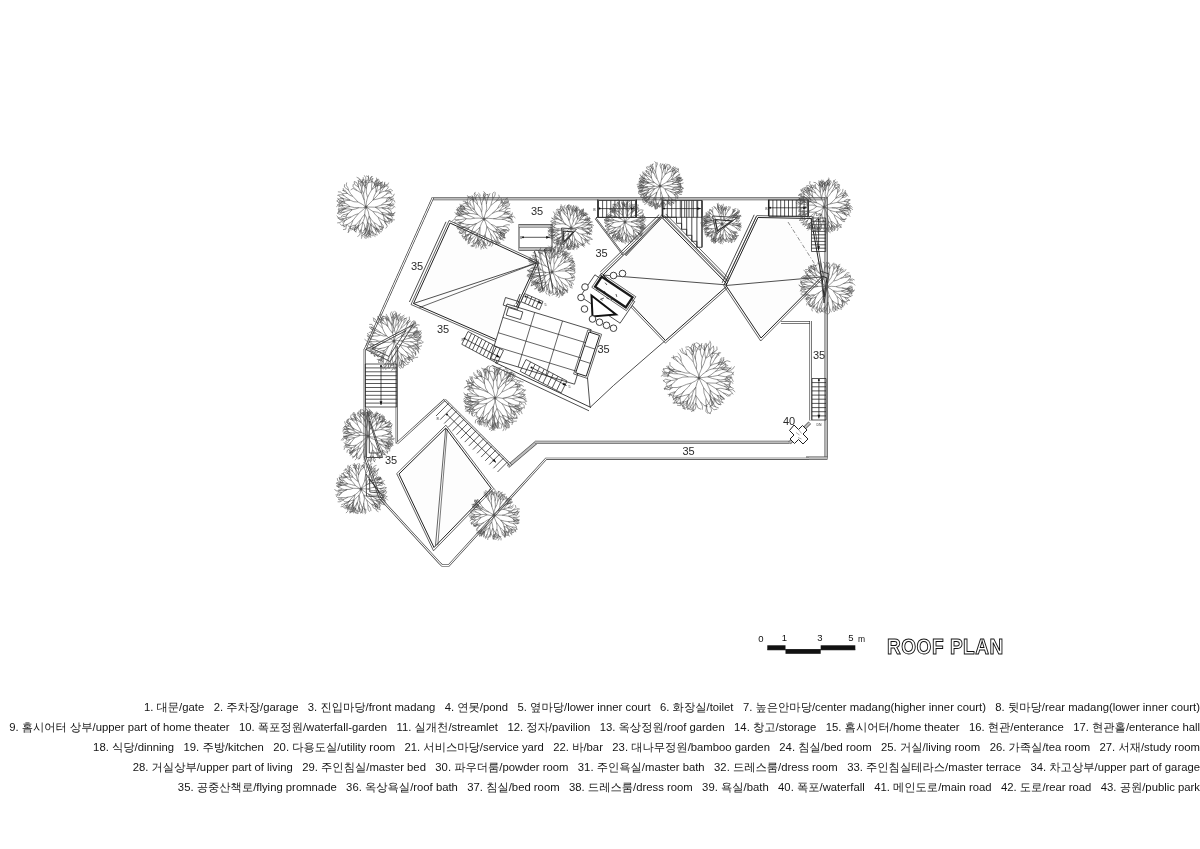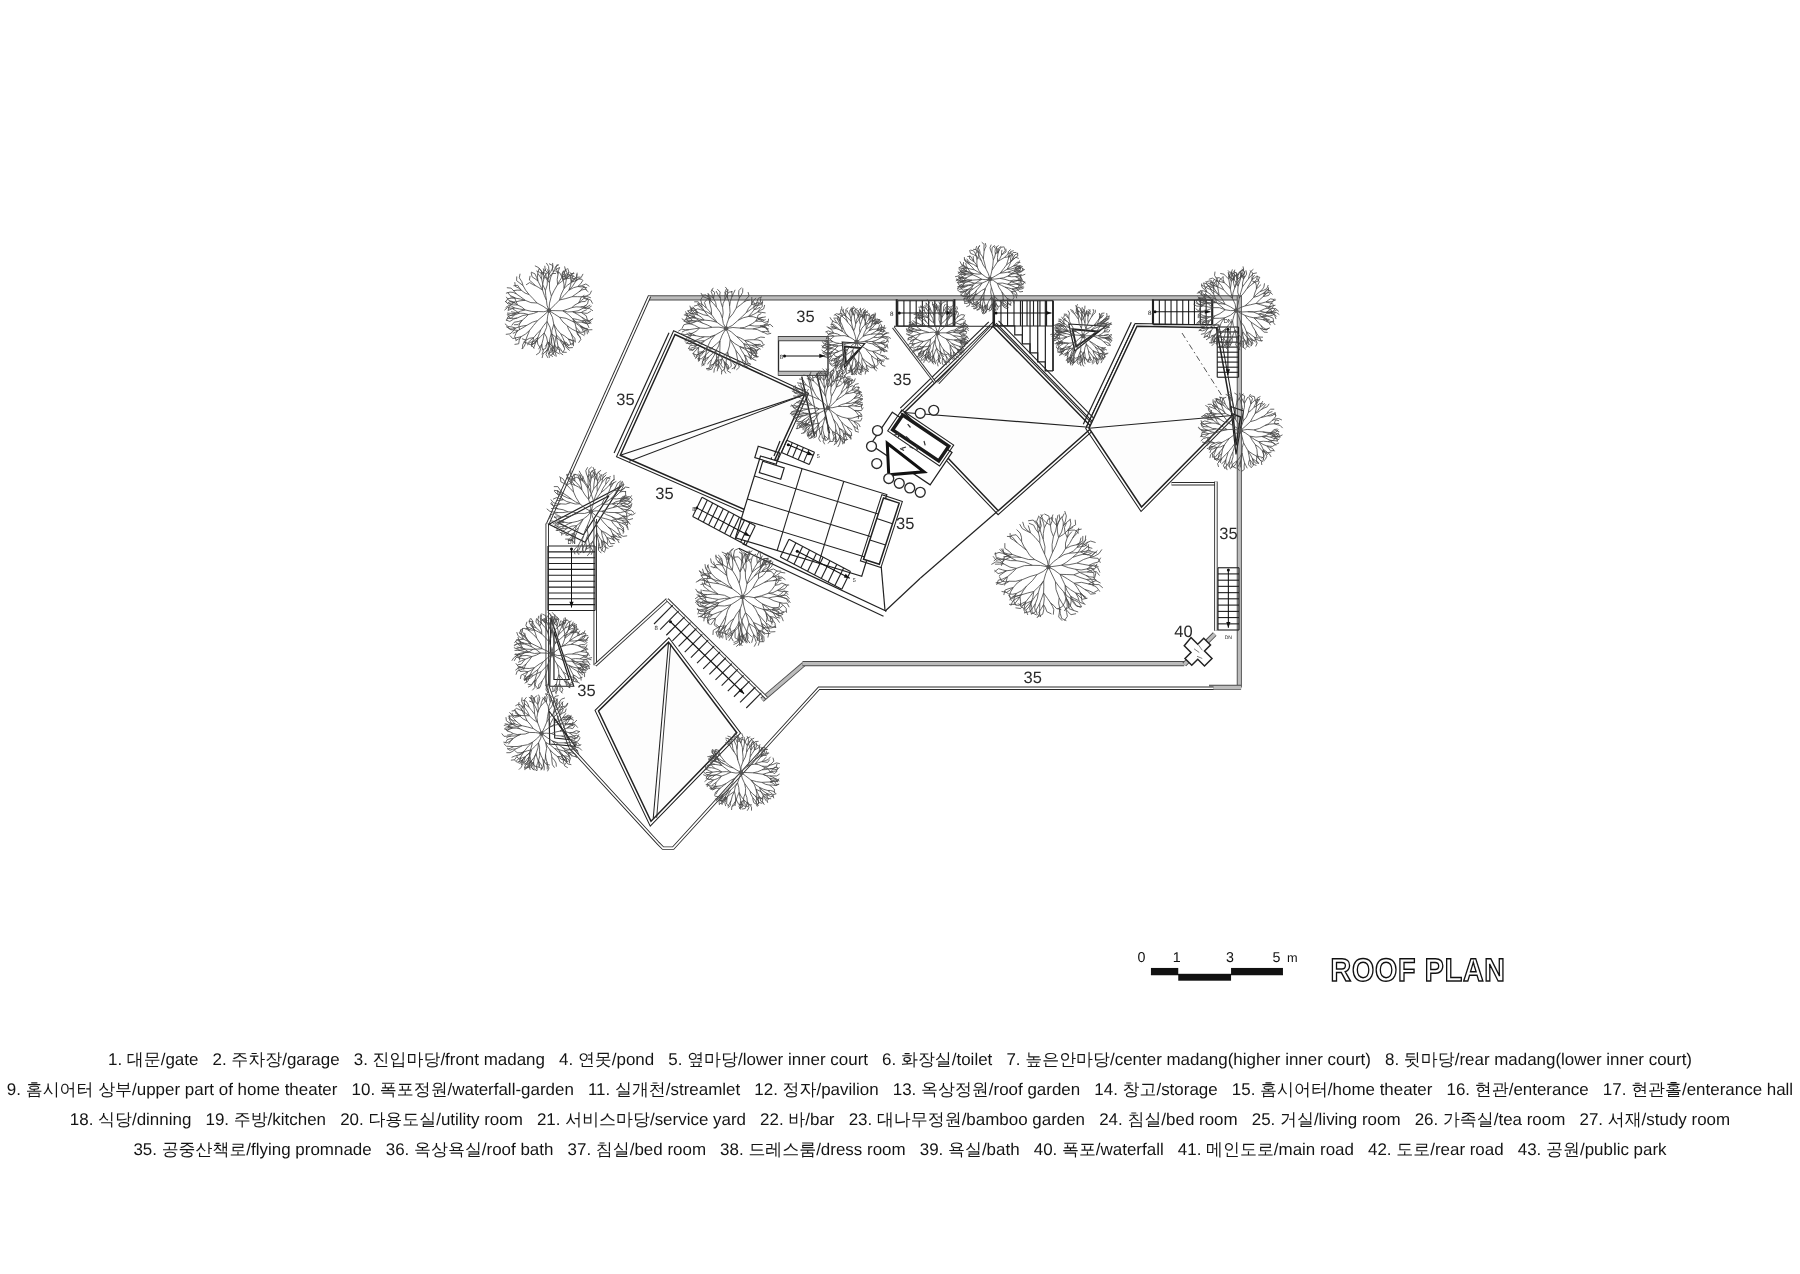--- a/index.html
+++ b/index.html
@@ -1,17 +1,17 @@
 <!DOCTYPE html>
 <html><head><meta charset="utf-8">
 <style>
 html,body{margin:0;padding:0;background:#ffffff;width:1200px;height:849px;overflow:hidden}
 body{font-family:"Liberation Sans",sans-serif}
 svg text{font-family:"Liberation Sans",sans-serif}
-.legend{position:absolute;left:0;top:697px;width:1200px;text-align:center;
+.legend{position:absolute;left:0;top:697px;width:1200px;text-align:right;
 font-size:11.3px;color:#141414;line-height:20px;white-space:nowrap}
 </style></head>
 <body>
 
 <svg width="1200" height="849" viewBox="0 0 1200 849" style="position:absolute;left:0;top:0">
 
 <polyline points="432.0,198.6 827.4,198.6" fill="none" stroke="#4a4a4a" stroke-width="3.4"></polyline>
     <polyline points="432.0,198.6 827.4,198.6" fill="none" stroke="#bcbcbc" stroke-width="2.2"></polyline>
 
 <polyline points="826.2,197.0 826.2,458.4" fill="none" stroke="#4a4a4a" stroke-width="3.4"></polyline>
@@ -434,13 +434,14 @@
 
 <g transform="translate(887,654.3) scale(0.885,1)">
       <text x="0" y="0" font-size="21.5" font-weight="bold" fill="none" stroke="#111" stroke-width="1.0" letter-spacing="0.6" font-family="Liberation Sans, sans-serif">ROOF PLAN</text>
     </g>
 </svg>
 
 <div class="legend">
 <div>1. 대문/gate&nbsp;&nbsp; 2. 주차장/garage&nbsp;&nbsp; 3. 진입마당/front madang&nbsp;&nbsp; 4. 연못/pond&nbsp;&nbsp; 5. 옆마당/lower inner court&nbsp;&nbsp; 6. 화장실/toilet&nbsp;&nbsp; 7. 높은안마당/center madang(higher inner court)&nbsp;&nbsp; 8. 뒷마당/rear madang(lower inner court)</div>
 <div>9. 홈시어터 상부/upper part of home theater&nbsp;&nbsp; 10. 폭포정원/waterfall-garden&nbsp;&nbsp; 11. 실개천/streamlet&nbsp;&nbsp; 12. 정자/pavilion&nbsp;&nbsp; 13. 옥상정원/roof garden&nbsp;&nbsp; 14. 창고/storage&nbsp;&nbsp; 15. 홈시어터/home theater&nbsp;&nbsp; 16. 현관/enterance&nbsp;&nbsp; 17. 현관홀/enterance hall</div>
 <div>18. 식당/dinning&nbsp;&nbsp; 19. 주방/kitchen&nbsp;&nbsp; 20. 다용도실/utility room&nbsp;&nbsp; 21. 서비스마당/service yard&nbsp;&nbsp; 22. 바/bar&nbsp;&nbsp; 23. 대나무정원/bamboo garden&nbsp;&nbsp; 24. 침실/bed room&nbsp;&nbsp; 25. 거실/living room&nbsp;&nbsp; 26. 가족실/tea room&nbsp;&nbsp; 27. 서재/study room</div>
+<div>28. 거실상부/upper part of living&nbsp;&nbsp; 29. 주인침실/master bed&nbsp;&nbsp; 30. 파우더룸/powder room&nbsp;&nbsp; 31. 주인욕실/master bath&nbsp;&nbsp; 32. 드레스룸/dress room&nbsp;&nbsp; 33. 주인침실테라스/master terrace&nbsp;&nbsp; 34. 차고상부/upper part of garage</div>
 <div>35. 공중산책로/flying promnade&nbsp;&nbsp; 36. 옥상욕실/roof bath&nbsp;&nbsp; 37. 침실/bed room&nbsp;&nbsp; 38. 드레스룸/dress room&nbsp;&nbsp; 39. 욕실/bath&nbsp;&nbsp; 40. 폭포/waterfall&nbsp;&nbsp; 41. 메인도로/main road&nbsp;&nbsp; 42. 도로/rear road&nbsp;&nbsp; 43. 공원/public park</div>
 </div>
 </body></html>

